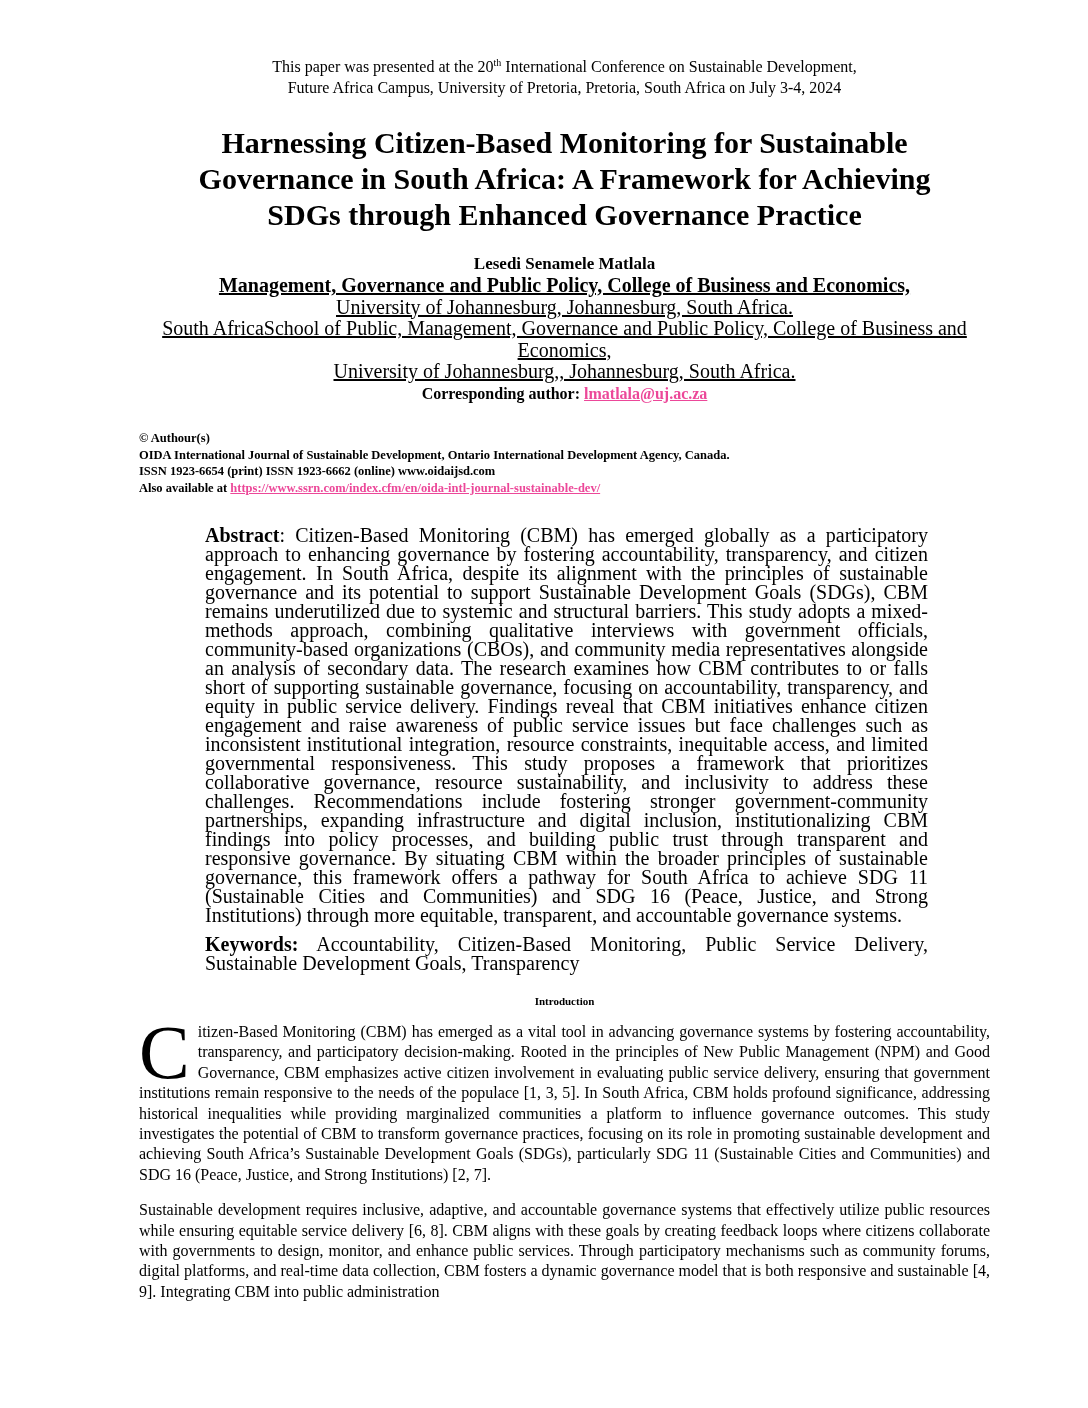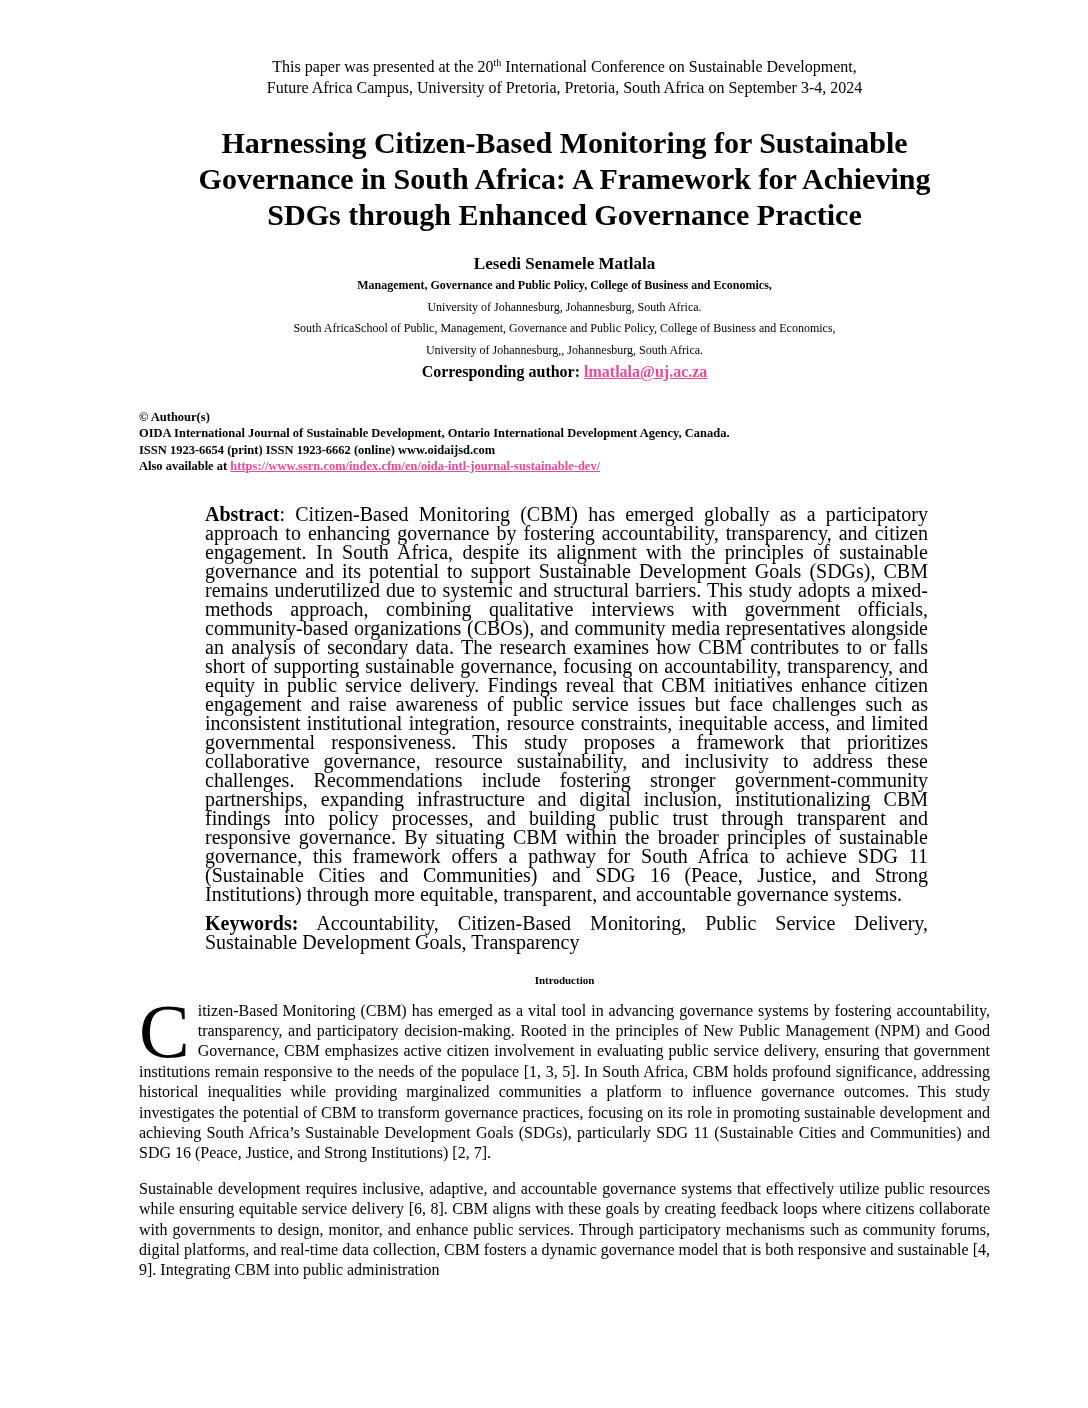--- a/index.html
+++ b/index.html
@@ -43,22 +43,23 @@
   .author-block {
     margin-top: 20px;
     text-align: center;
   }
   .author-name {
     font-size: 17px;
     font-weight: bold;
     line-height: 22px;
   }
   .affil {
-    font-size: 12px;
+    font-size: 20px;
     line-height: 21.5px;
+    text-decoration: underline;
   }
   .affil.bold { font-weight: bold; }
   .corresponding {
     font-size: 16px;
     font-weight: bold;
     line-height: 21.5px;
   }
 
   a.link {
     color: #ec4899;
@@ -103,21 +104,21 @@
     font-weight: normal;
   }
 </style>
 </head>
 <body>
 
 <div class="page">
 
   <div class="conf-note">
     <div class="line"><span>This paper was presented at the 20</span><sup>th</sup><span> International Conference on Sustainable Development,</span></div>
-    <div class="line">Future Africa Campus, University of Pretoria, Pretoria, South Africa on September 3-4, 2024</div>
+    <div class="line">Future Africa Campus, University of Pretoria, Pretoria, South Africa on July 3-4, 2024</div>
   </div>
 
   <h1 class="title">Harnessing Citizen-Based Monitoring for Sustainable Governance in South Africa: A Framework for Achieving SDGs through Enhanced Governance Practice</h1>
 
   <div class="author-block">
     <div class="author-name">Lesedi Senamele Matlala</div>
     <div class="affil bold">Management, Governance and Public Policy, College of Business and Economics,</div>
     <div class="affil">University of Johannesburg, Johannesburg, South Africa.</div>
     <div class="affil">South AfricaSchool of Public, Management, Governance and Public Policy, College of Business and Economics,</div>
     <div class="affil">University of Johannesburg,, Johannesburg, South Africa.</div>

